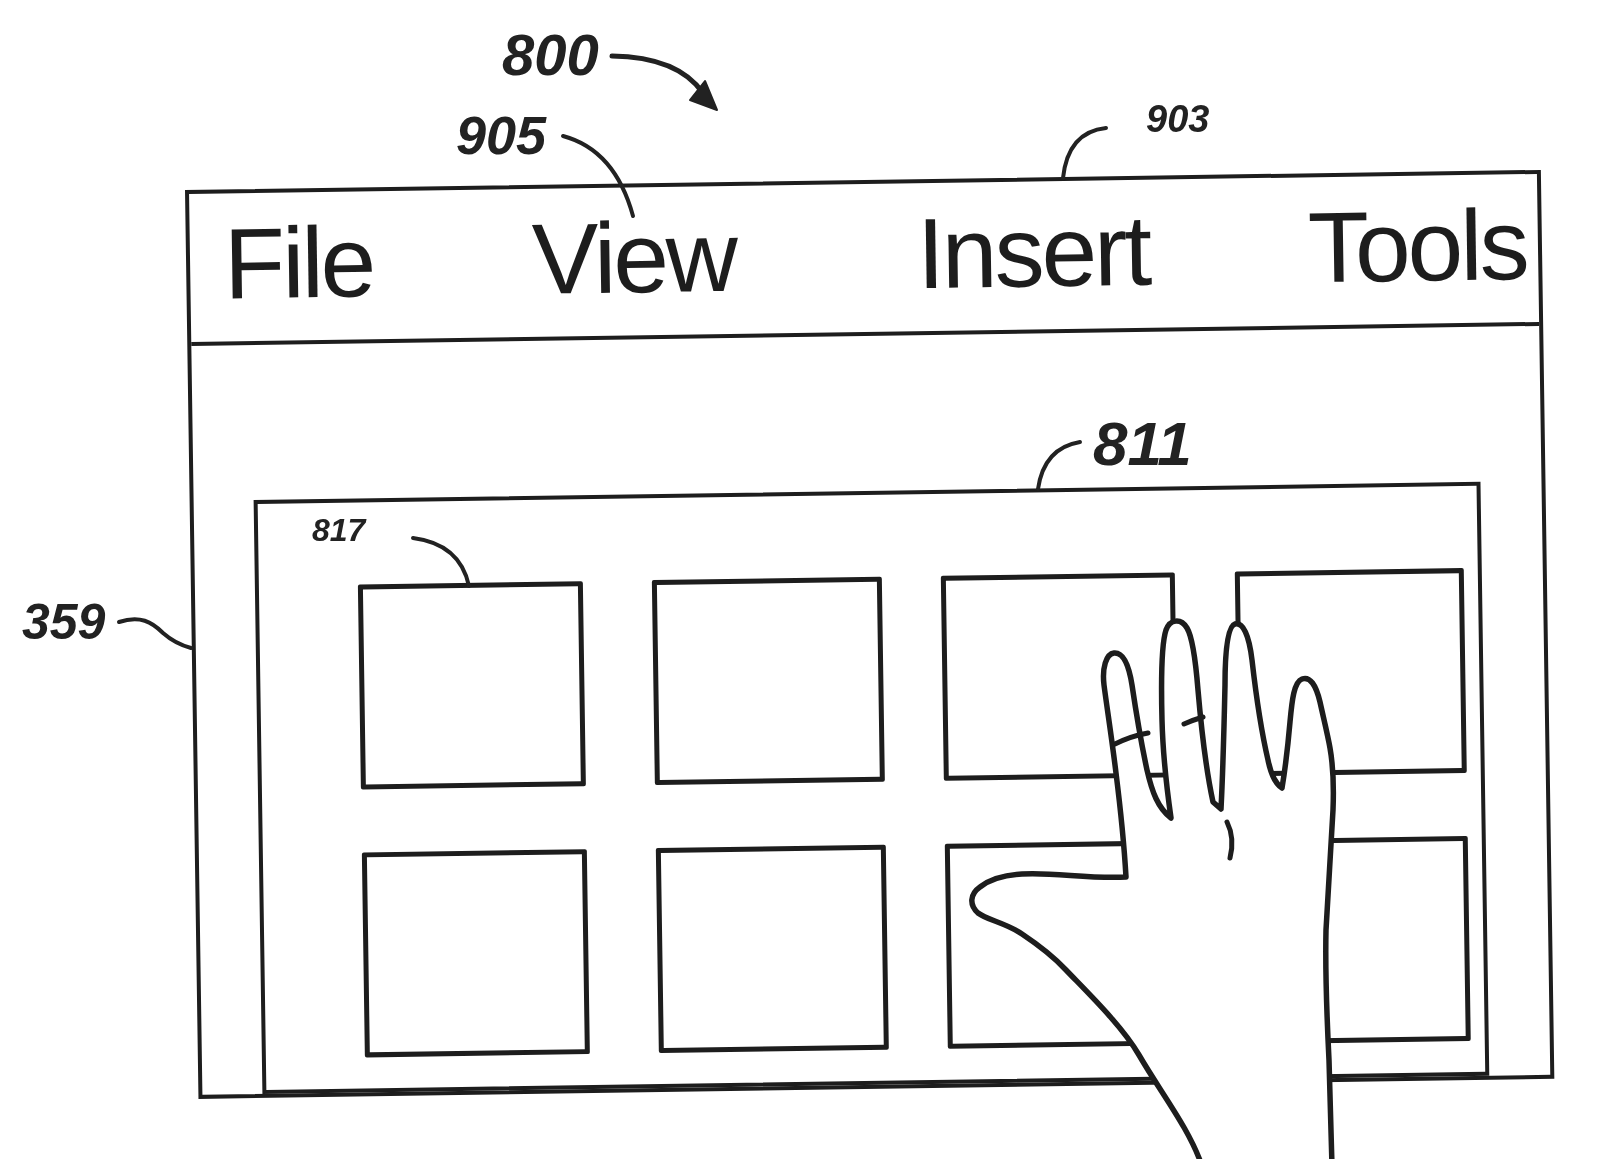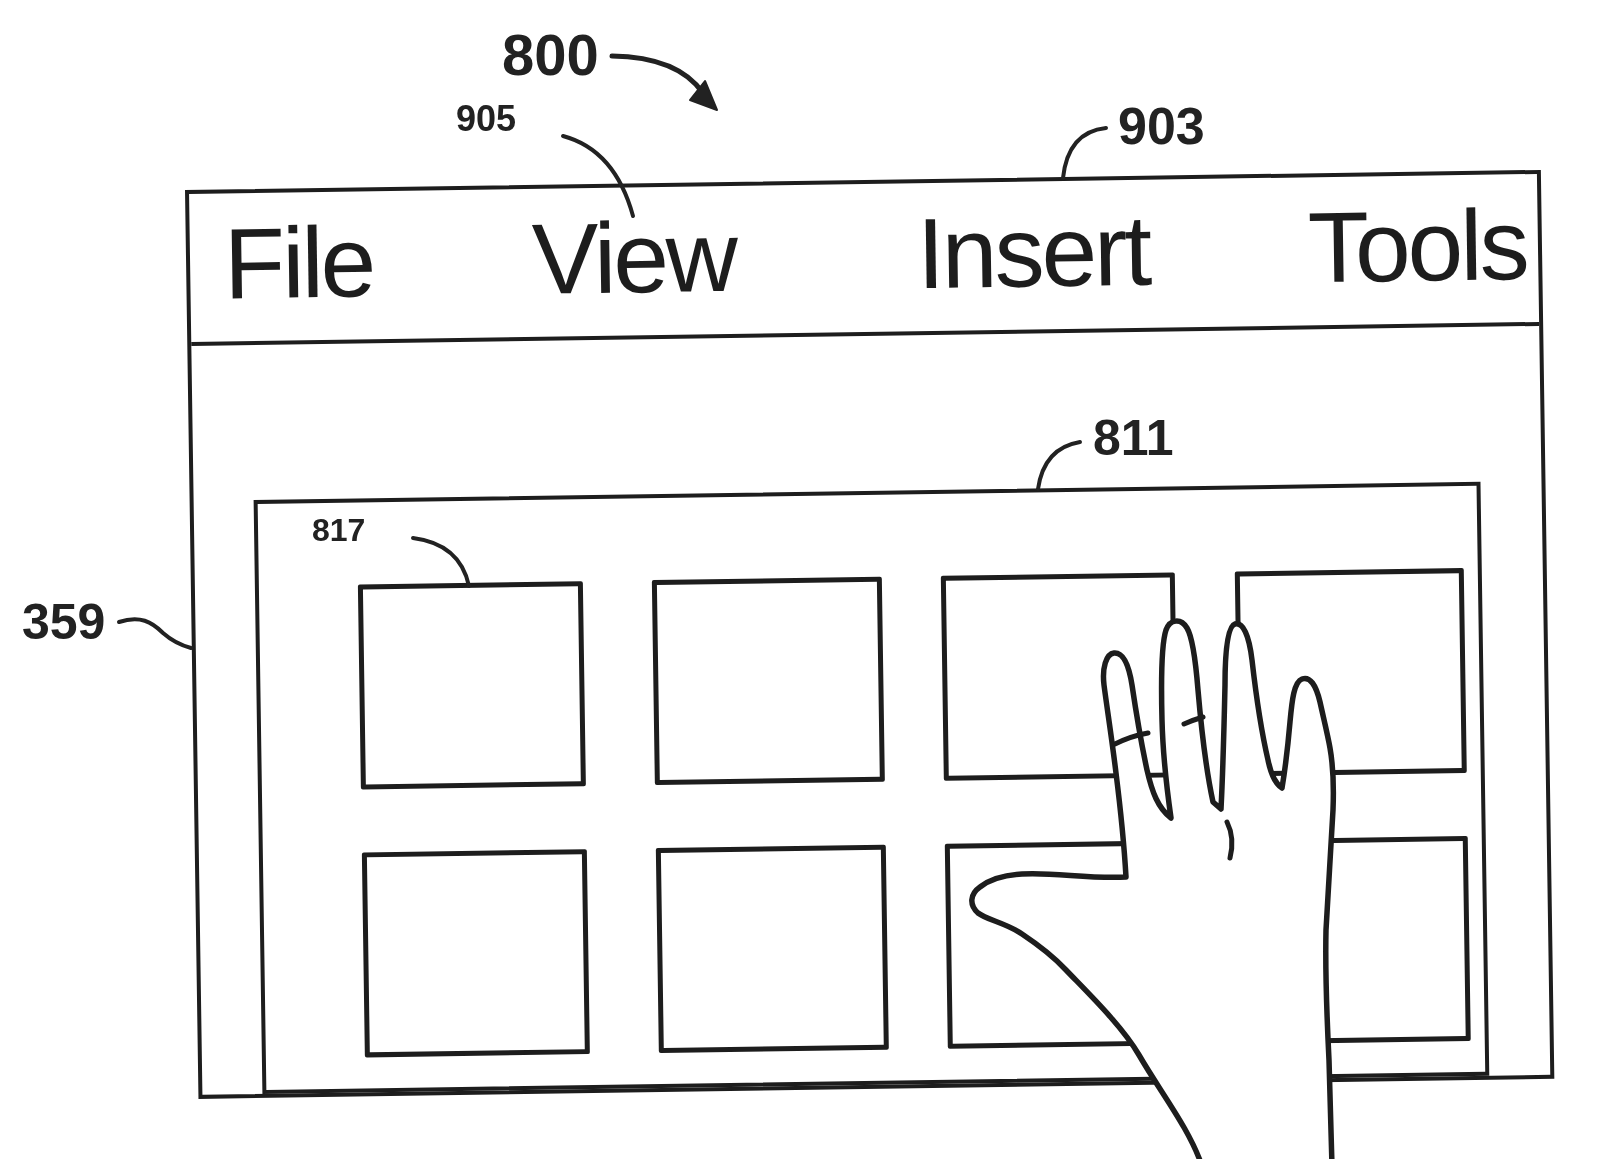--- a/index.html
+++ b/index.html
@@ -21,26 +21,26 @@
   .mi-tools{left:1118px;}
 
   .content-panel{position:absolute;left:60px;top:307px;width:1227px;height:594px;
                  border:4px solid var(--ink);}
   .sq{position:absolute;height:205px;border:5px solid var(--ink);border-radius:2px;}
   .c1{left:99px;width:225px;} .c2{left:393px;width:230px;}
   .c3{left:682px;width:234px;} .c4{left:976px;width:229px;}
   .r1{top:82px;} .r2{top:350px;}
 
   
-  .ref{position:absolute;font-weight:600;color:#222;line-height:1;
+  .ref{position:absolute;font-style:italic;font-weight:600;color:#222;line-height:1;
        white-space:nowrap;z-index:6;}
   .ref-800{left:502px;top:26px;font-size:58px;font-weight:700;}
-  .ref-905{left:456px;top:101px;font-size:36px;}
-  .ref-903{left:1118px;top:100px;font-size:52px;}
-  .ref-811{left:1093px;top:413px;font-size:50px;}
+  .ref-905{left:456px;top:108px;font-size:54px;}
+  .ref-903{left:1146px;top:100px;font-size:38px;}
+  .ref-811{left:1093px;top:413px;font-size:62px;}
   .ref-817{left:312px;top:514px;font-size:32px;}
   .ref-601{left:22px;top:597px;font-size:50px;}
 
   .anno-svg{position:absolute;left:0;top:0;z-index:5;}
   .hand-svg{position:absolute;left:930px;top:590px;z-index:10;}
 </style>
 </head>
 <body>
 
 <div id="stage">

